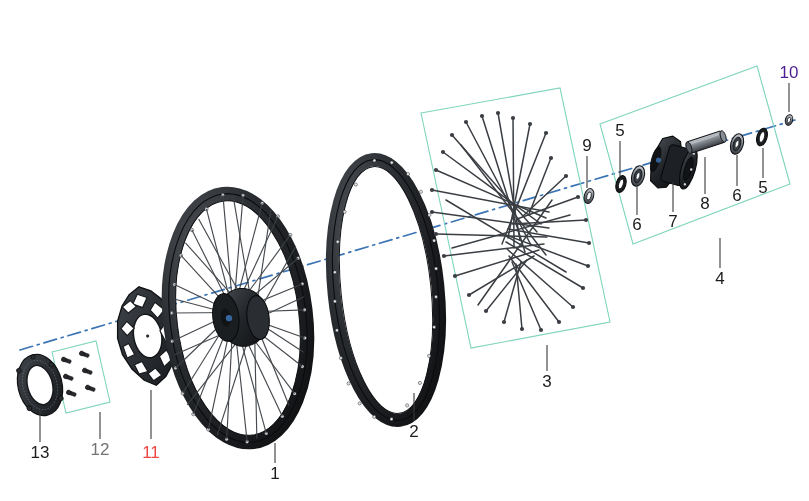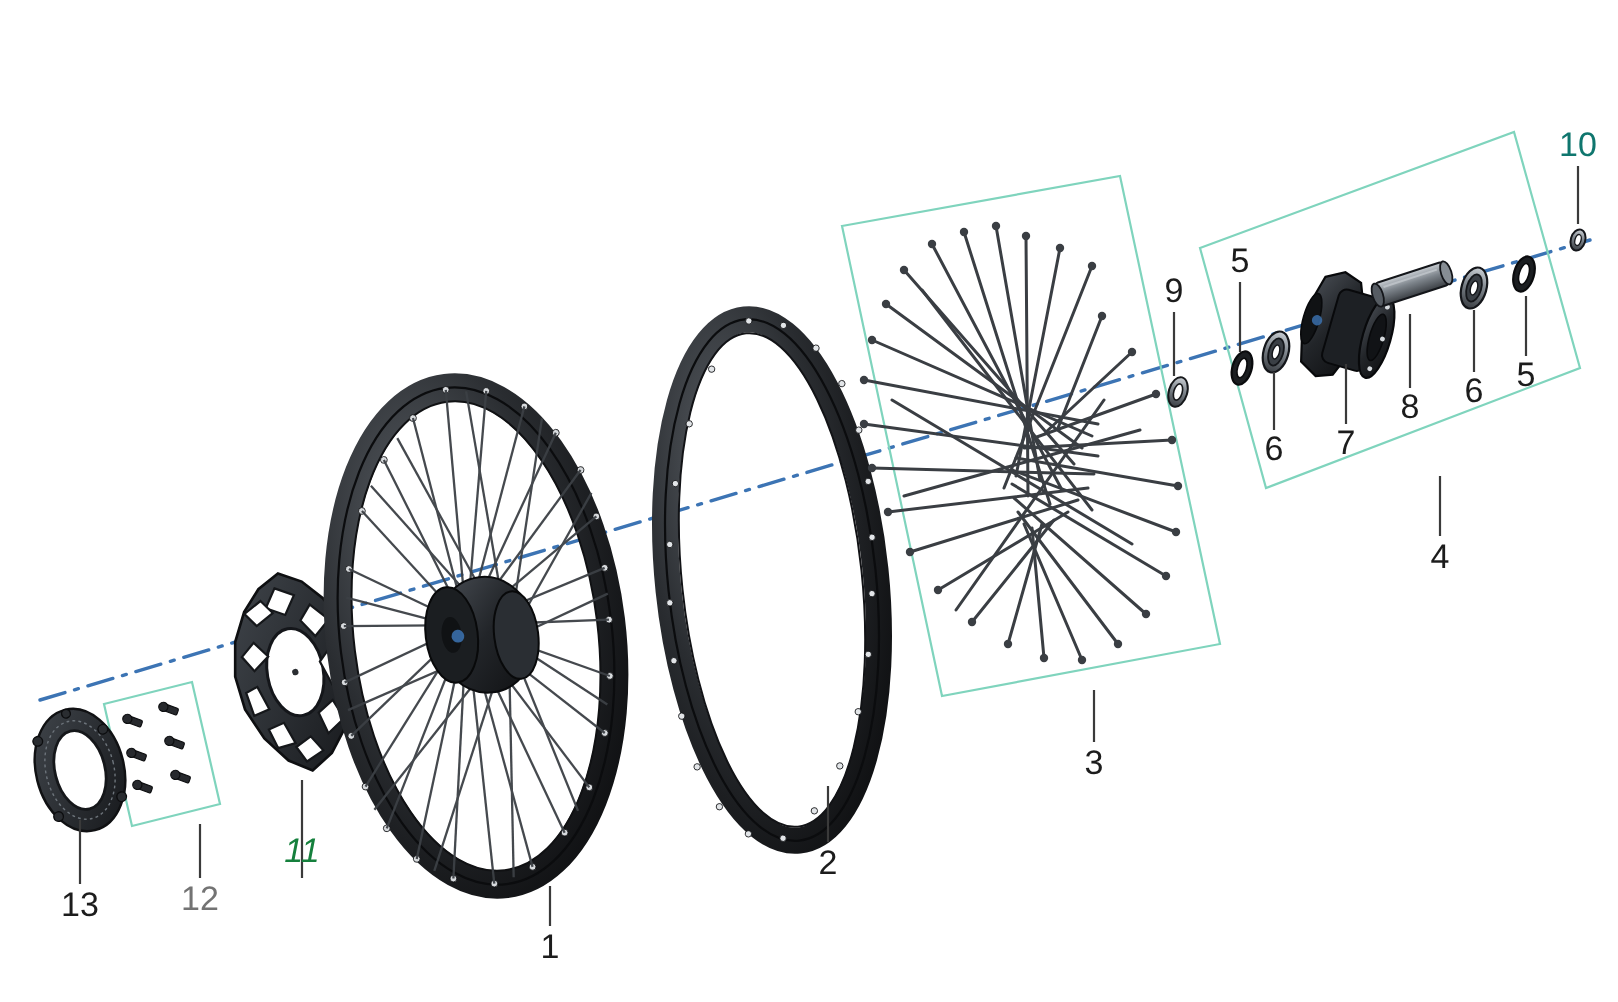--- a/index.html
+++ b/index.html
@@ -371,19 +371,19 @@
       <div class="calloutLabel" style="left: 414px; top: 432px; color: rgb(28, 28, 28);">2</div>
       <div class="calloutLabel" style="left: 547px; top: 382px; color: rgb(28, 28, 28);">3</div>
       <div class="calloutLabel" style="left: 720px; top: 279px; color: rgb(28, 28, 28);">4</div>
       <div class="calloutLabel" style="left: 620px; top: 131px; color: rgb(28, 28, 28);">5</div>
       <div class="calloutLabel" style="left: 763px; top: 188px; color: rgb(28, 28, 28);">5</div>
       <div class="calloutLabel" style="left: 637px; top: 225px; color: rgb(28, 28, 28);">6</div>
       <div class="calloutLabel" style="left: 737px; top: 196px; color: rgb(28, 28, 28);">6</div>
       <div class="calloutLabel" style="left: 673px; top: 222px; color: rgb(28, 28, 28);">7</div>
       <div class="calloutLabel" style="left: 705px; top: 204px; color: rgb(28, 28, 28);">8</div>
       <div class="calloutLabel" style="left: 587px; top: 146px; color: rgb(28, 28, 28);">9</div>
-      <div class="calloutLabel" style="left: 789px; top: 73px; color: #0f766e;">10</div>
-      <div class="calloutLabel" style="left: 151px; top: 426px; color: #15803d; font-style: italic;">11</div>
+      <div class="calloutLabel" style="left: 789px; top: 73px; color: #4c1d95;">10</div>
+      <div class="calloutLabel" style="left: 151px; top: 453px; color: #ef4444;">11</div>
       <div class="calloutLabel" style="left: 100px; top: 450px; color: #737373;">12</div>
       <div class="calloutLabel" style="left: 40px; top: 453px; color: rgb(28, 28, 28);">13</div>
     </div>
 
 </div>
 
 </body></html>

